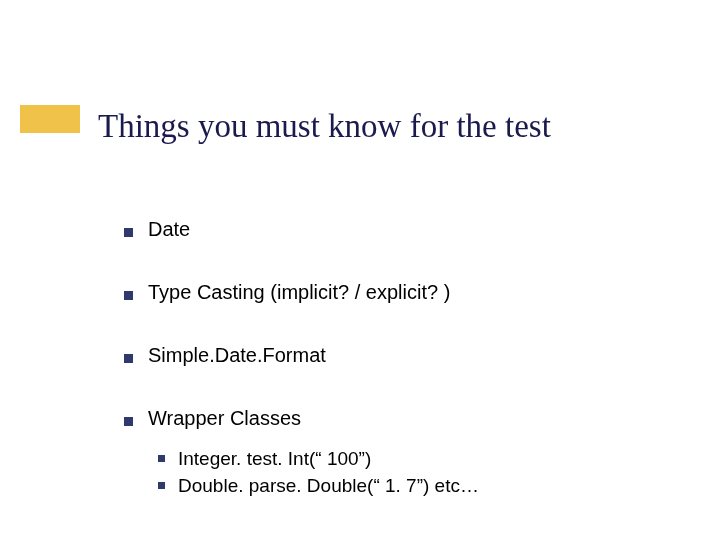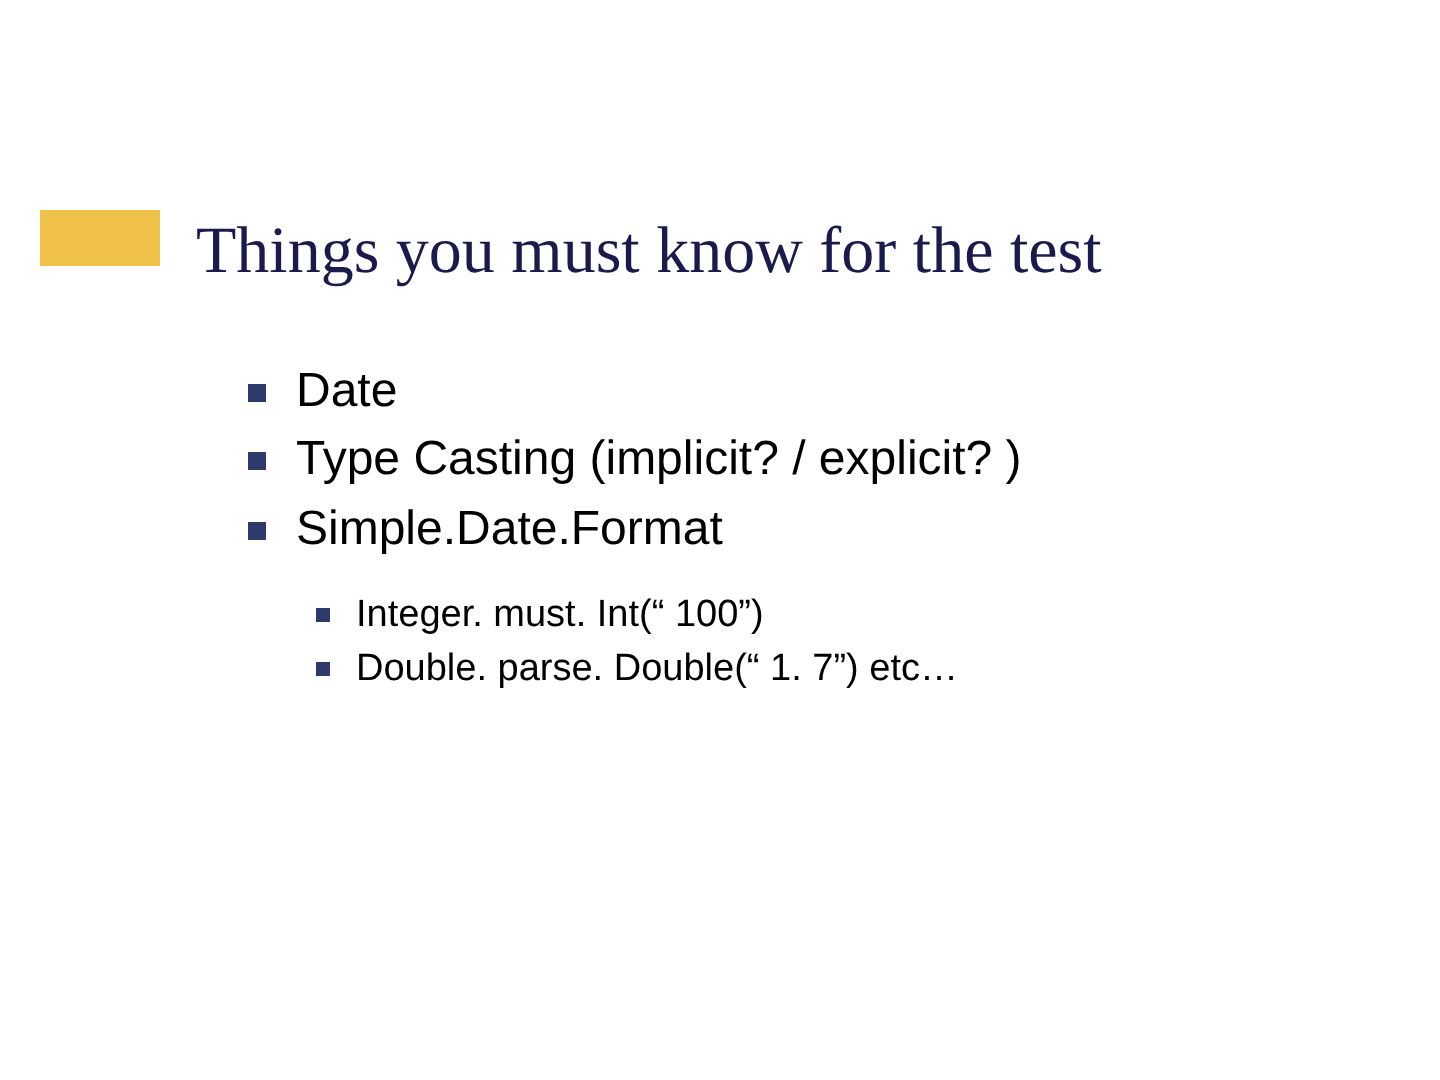--- a/index.html
+++ b/index.html
@@ -44,23 +44,24 @@
     right: 60px;
   }
   ul {
     list-style: none;
     margin: 0;
     padding: 0;
   }
   .lvl1 > li {
     position: relative;
     padding-left: 28px;
-    font-size: 24px;
+    font-size: 20px;
     line-height: 1.35;
     margin-bottom: 2px;
+    margin-top: 36px;
   }
   .lvl1 > li::before {
     content: "";
     position: absolute;
     left: 4px;
     top: 12px;
     width: 9px;
     height: 9px;
     background: #2e3a6b;
   }
@@ -96,24 +97,25 @@
 
   <div class="accent-block"></div>
 
   <div class="title">Things you must know for the test</div>
 
   <div class="content">
     <ul class="lvl1">
       <li><span>Date</span></li>
       <li><span>Type Casting (implicit? / explicit? )</span></li>
       <li><span>Simple.Date.Format</span></li>
+      <li><span>Wrapper Classes</span></li>
     </ul>
 
     <ul class="lvl2">
-      <li><span>Integer. must. Int(“ 100”)</span></li>
+      <li><span>Integer. test. Int(“ 100”)</span></li>
       <li><span>Double. parse. Double(“ 1. 7”) etc…</span></li>
     </ul>
 
     <div class="gap"></div>
 
   </div>
 
 </div>
 
 </body></html>

